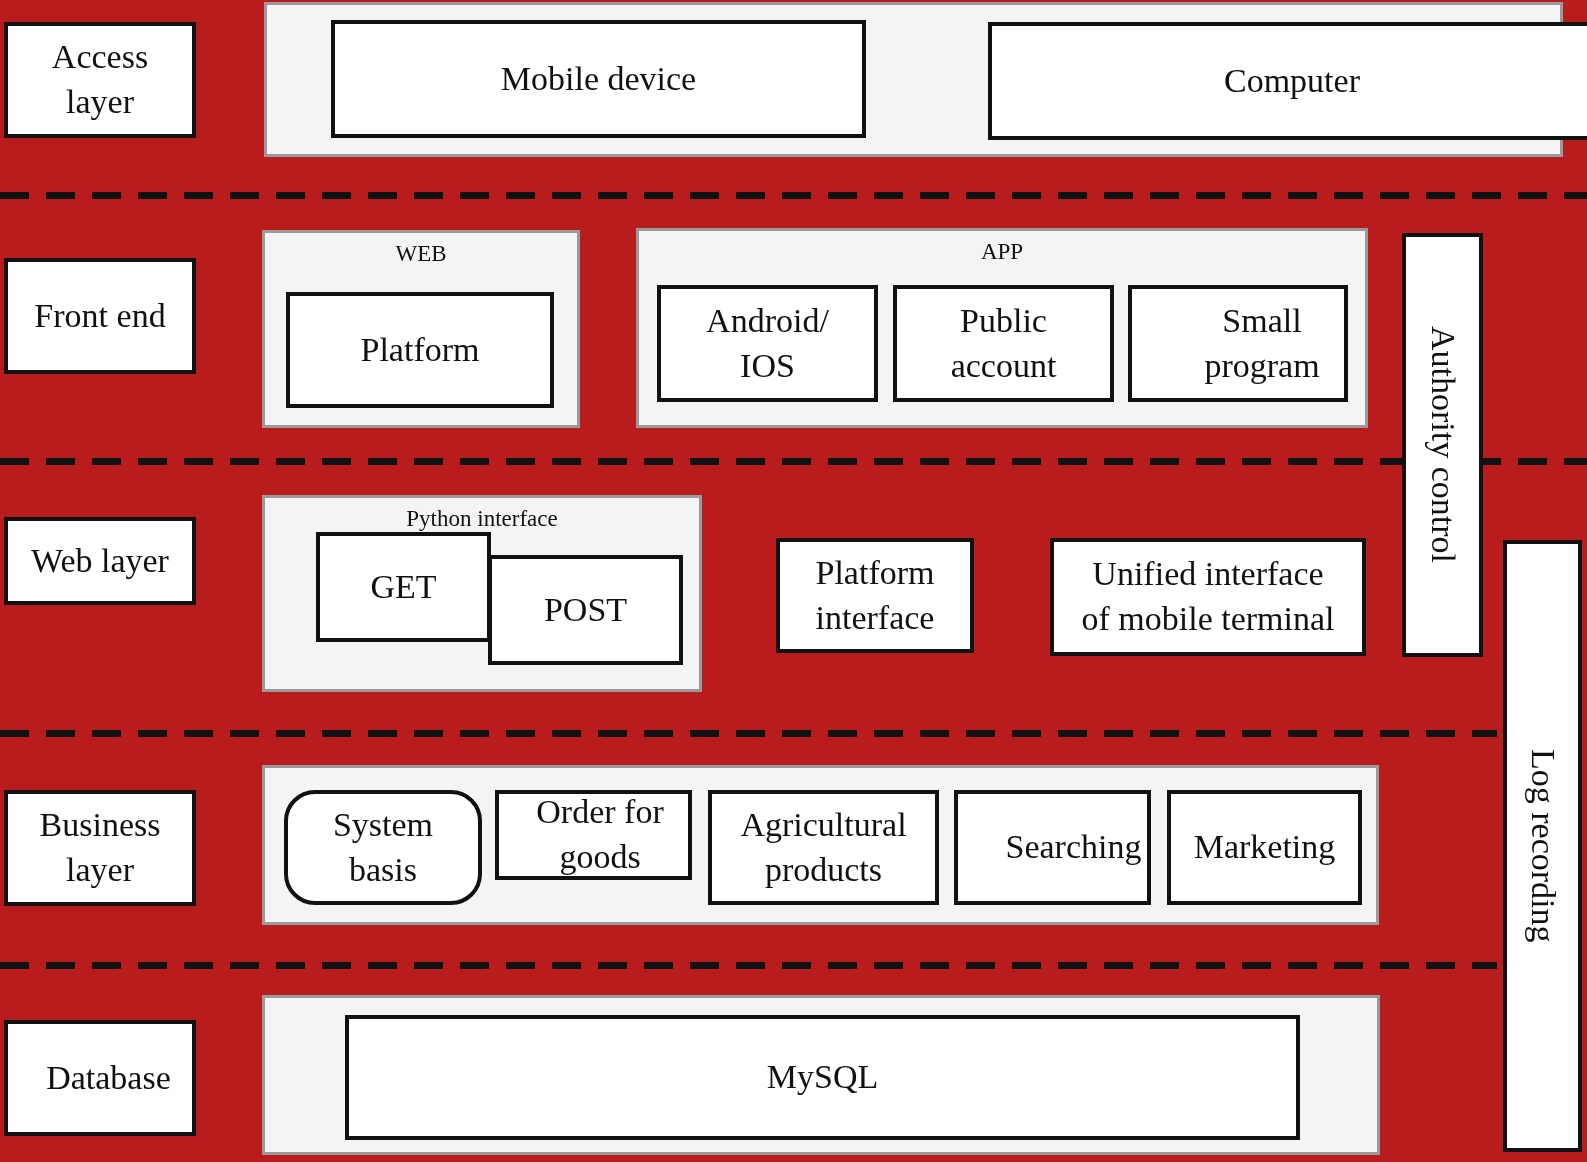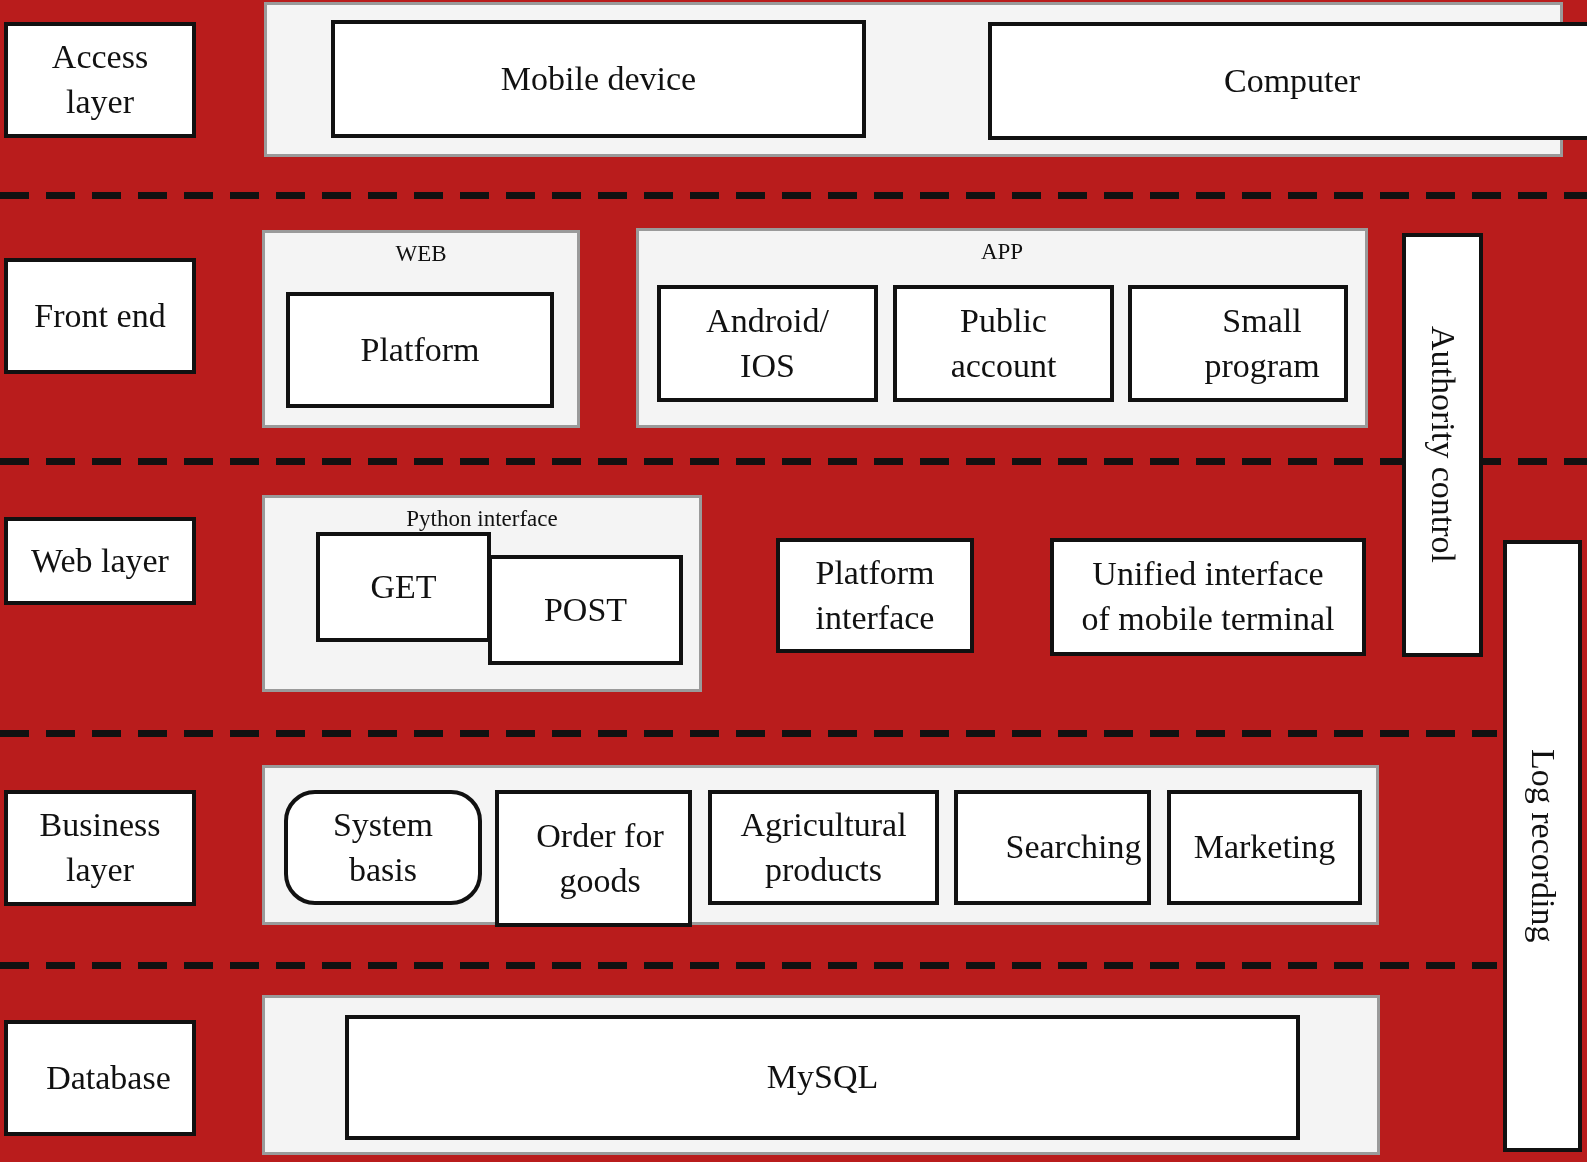--- a/index.html
+++ b/index.html
@@ -120,21 +120,21 @@
   <div class="wbox" style="left:4px;top:790px;width:192px;height:116px;">
     <span class="txt">Business
 layer</span>
   </div>
 
   <div class="gbox" style="left:262px;top:765px;width:1117px;height:160px;"></div>
   <div class="wbox" style="left:284px;top:790px;width:198px;height:115px;border-radius:31px;">
     <span class="txt">System
 basis</span>
   </div>
-  <div class="wbox" style="left:495px;top:790px;width:197px;height:137px;padding-left:13px;">
+  <div class="wbox" style="left:495px;top:790px;width:197px;height:90px;padding-left:13px;">
     <span class="txt">Order for
 goods</span>
   </div>
   <div class="wbox" style="left:708px;top:790px;width:231px;height:115px;">
     <span class="txt">Agricultural
 products</span>
   </div>
   <div class="wbox" style="left:954px;top:790px;width:197px;height:115px;padding-left:42px;">
     <span class="txt">Searching</span>
   </div>

